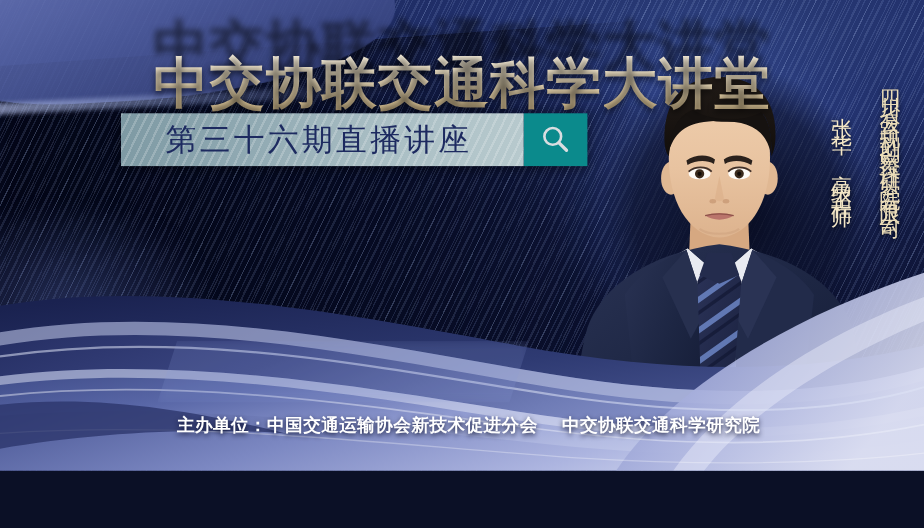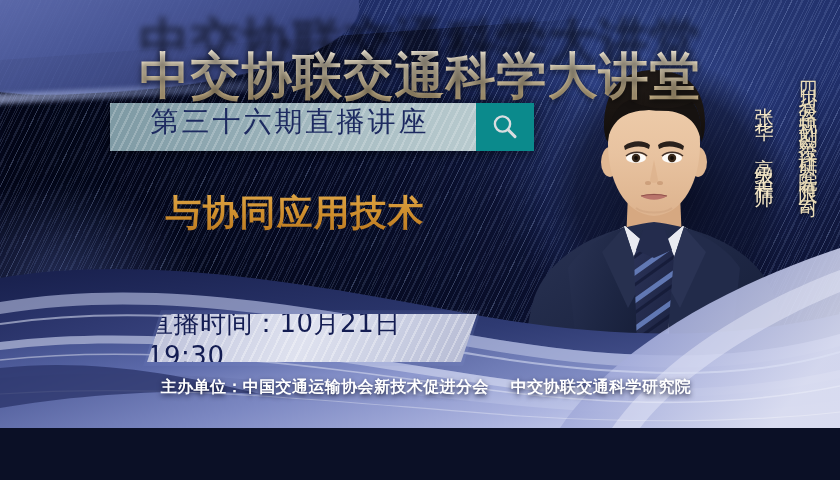--- a/index.html
+++ b/index.html
@@ -117,21 +117,21 @@
   
   .sub-bar{
     position:absolute;left:110px;top:103px;
     width:424px;height:48px;
     display:flex;align-items:stretch;
     box-shadow:0 3px 10px rgba(0,0,0,.4);
   }
   .sub-bar-text{
     position:relative;
     flex:1;
-    display:flex;align-items:flex-start;justify-content:center;
+    display:flex;align-items:center;justify-content:center;
     background:linear-gradient(105deg,#7d99a3 0%, #91aab3 34%, #a8bdc3 62%, #b8cace 100%);
     color:#1d2a60;
     font-size:28px;font-weight:500;letter-spacing:3px;
     padding-right:6px;
     overflow:hidden;
     font-family:"DejaVu Sans","Liberation Sans",sans-serif;
   }
   .sub-bar-text::before{
     content:"";position:absolute;inset:0;
     background:repeating-linear-gradient(116deg,
@@ -408,27 +408,23 @@
     </div>
     <div class="sub-bar-icon">
       <svg width="30" height="30" viewBox="0 0 30 30" xmlns="http://www.w3.org/2000/svg">
         <circle cx="12.5" cy="12" r="7.6" fill="none" stroke="#d9dde0" stroke-width="2.4"></circle>
         <line x1="18" y1="17.6" x2="25" y2="24.6" stroke="#d9dde0" stroke-width="3" stroke-linecap="round"></line>
       </svg>
     </div>
   </div>
 
   <div class="lecture-title">
-    <span class="ln">与协同应用技术</span>
   </div>
 
   <div class="time-badge-glow"></div>
-  <div class="time-badge">
-    <span>直播时间：10月21日19:30</span>
-  </div>
 
   <div class="vtext vtext-name">张二华　高级工程师</div>
   <div class="vtext vtext-org">四川省公路规划勘察设计研究院有限公司</div>
 
   <div class="footer">
     <span>主办单位：</span><span>中国交通运输协会新技术促进分会</span><span class="gap"></span><span>中交协联交通科学研究院</span>
   </div>
 
 </div>
 

